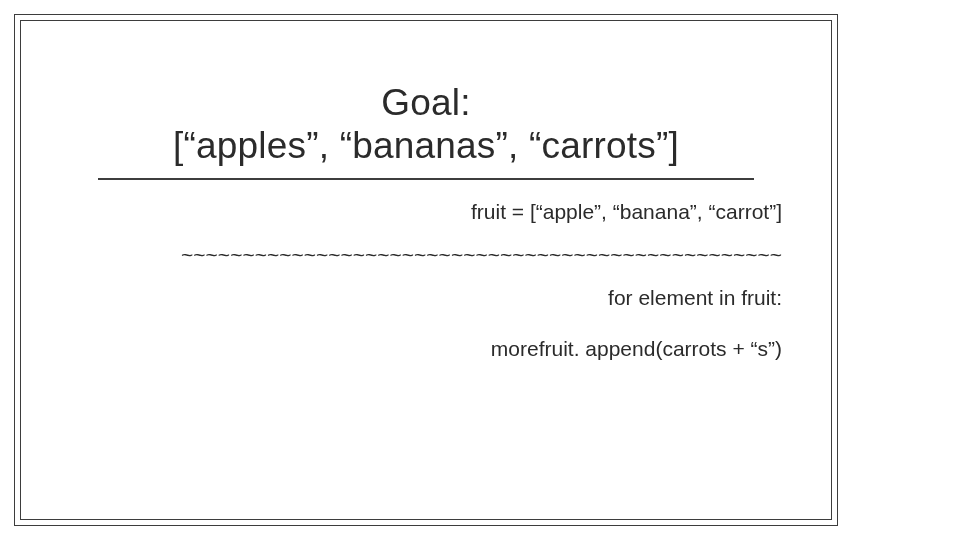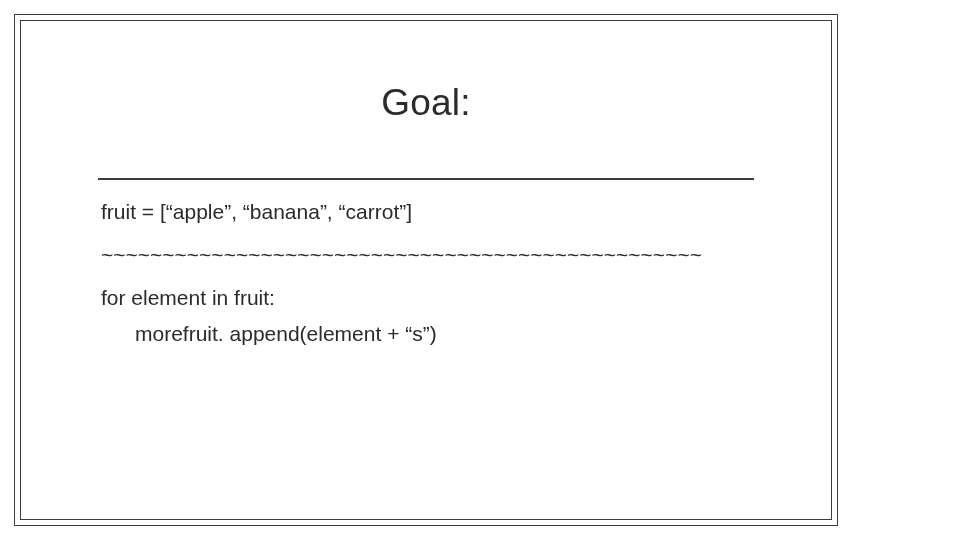--- a/index.html
+++ b/index.html
@@ -60,39 +60,41 @@
     left: 101px;
     top: 200px;
     right: 70px;
     font-size: 21px;
     color: #2b2b2b;
     line-height: 1.18;
   }
   .body .line {
     margin-bottom: 18px;
     white-space: pre;
+    text-align: right;
   }
   .body .gap {
-    margin-bottom: 12px;
+    margin-bottom: 27px;
   }
   .indent {
     padding-left: 34px;
   }
 </style>
 </head>
 <body>
 
 <div class="slide">
   <div class="outer-frame"></div>
   <div class="inner-frame"></div>
 
   <div class="title-block">
     <div>Goal:</div>
+    <div>[“apples”, “bananas”, “carrots”]</div>
   </div>
   <div class="title-rule"></div>
 
   <div class="body">
     <div class="line">fruit = [“apple”, “banana”, “carrot”]</div>
     <div class="line">~~~~~~~~~~~~~~~~~~~~~~~~~~~~~~~~~~~~~~~~~~~~~~~~~</div>
     <div class="line gap">for element in fruit:</div>
-    <div class="line indent">morefruit. append(element + “s”)</div>
+    <div class="line indent">morefruit. append(carrots + “s”)</div>
   </div>
 </div>
 
 </body></html>

